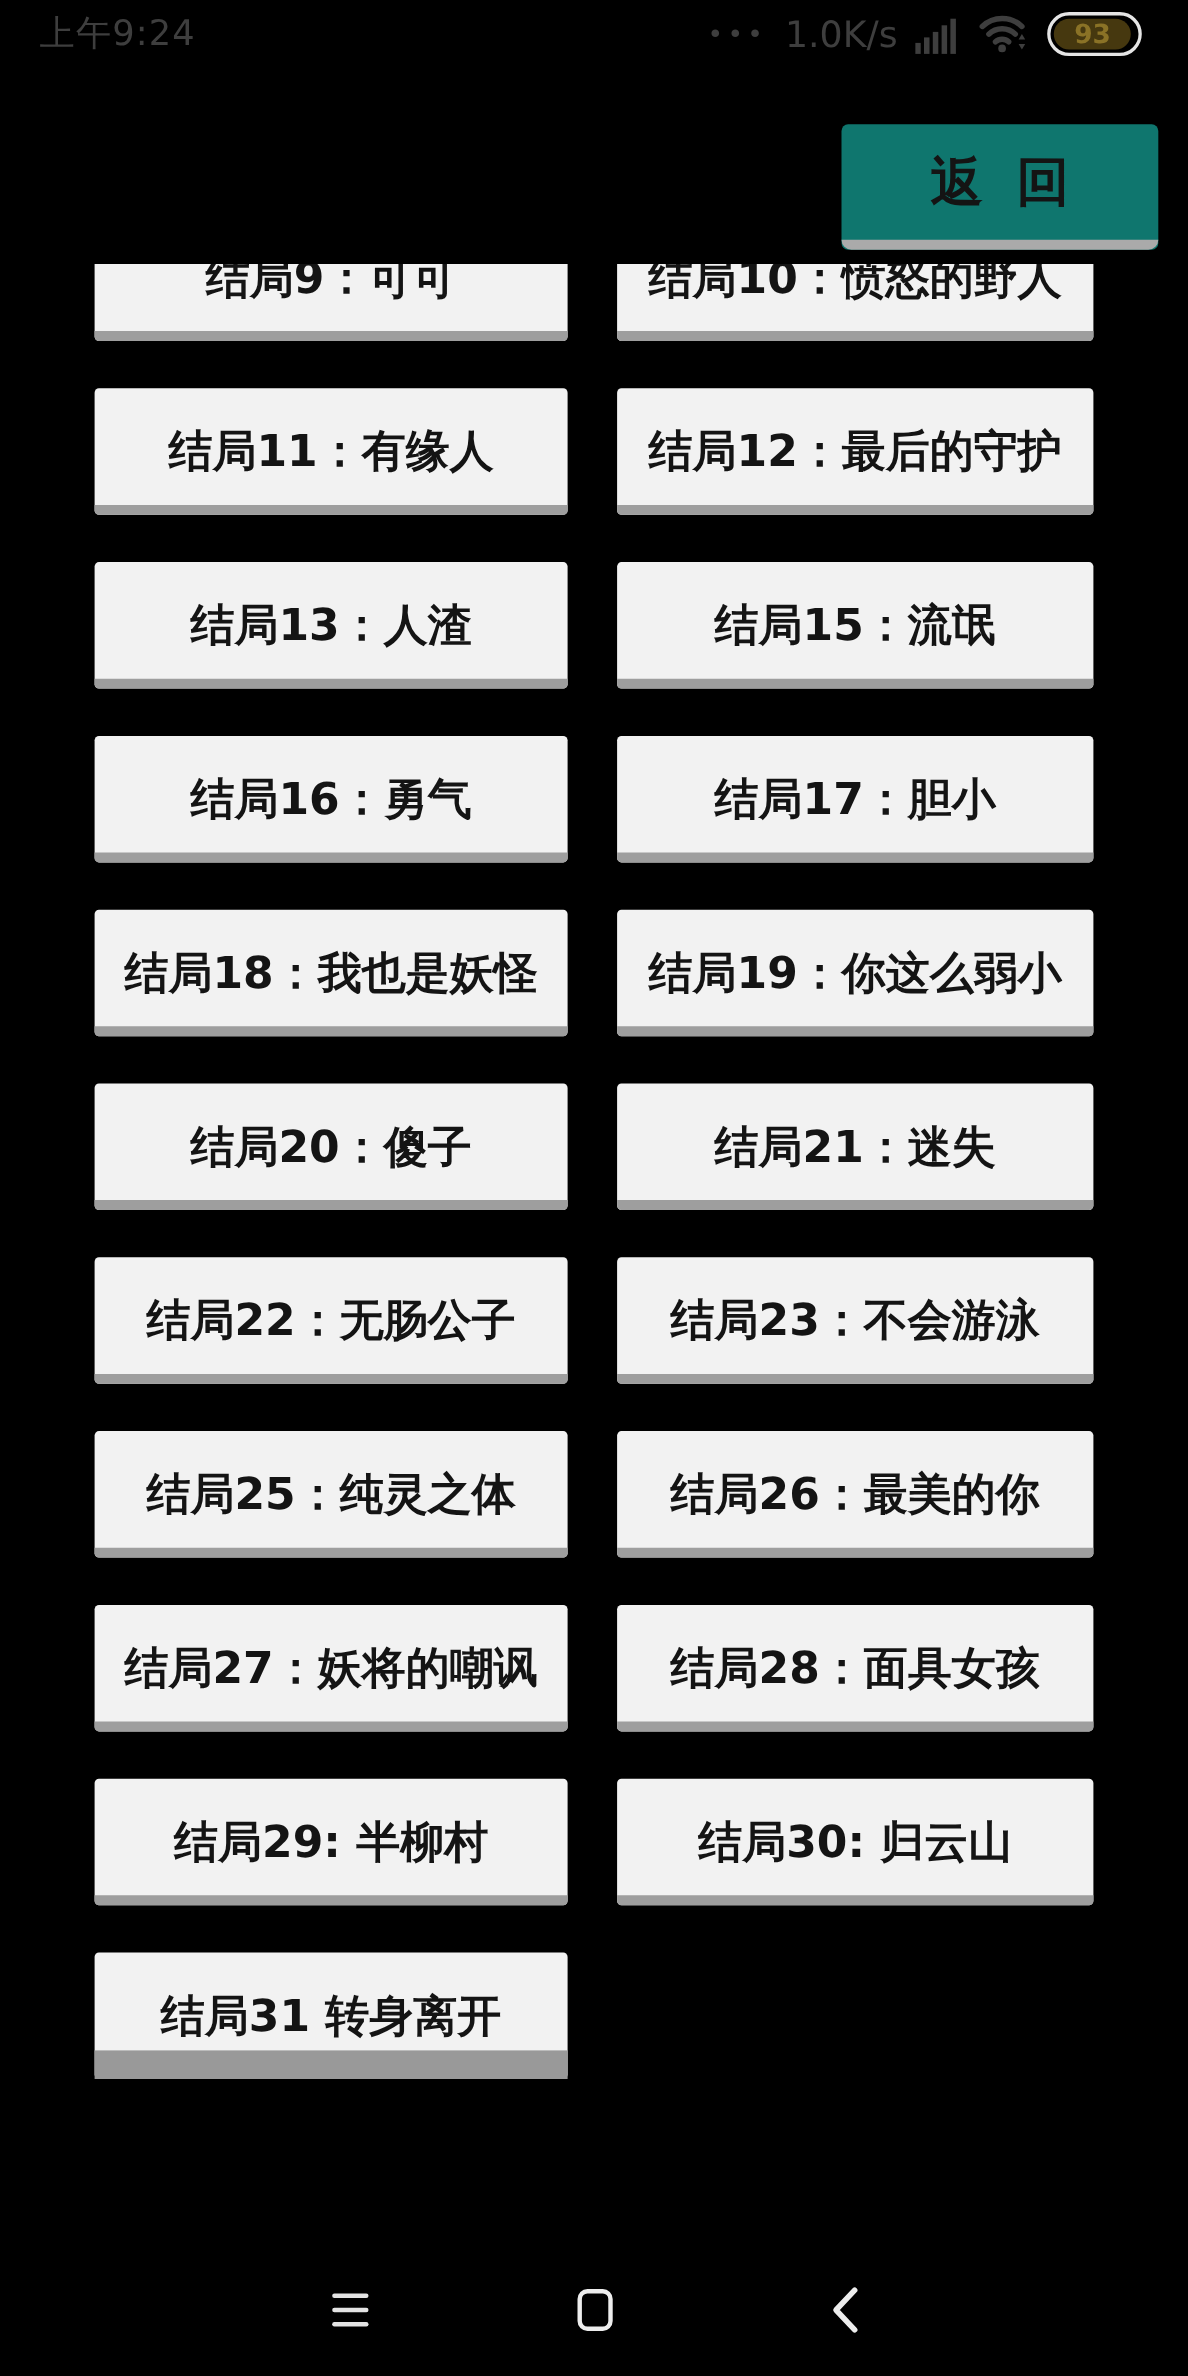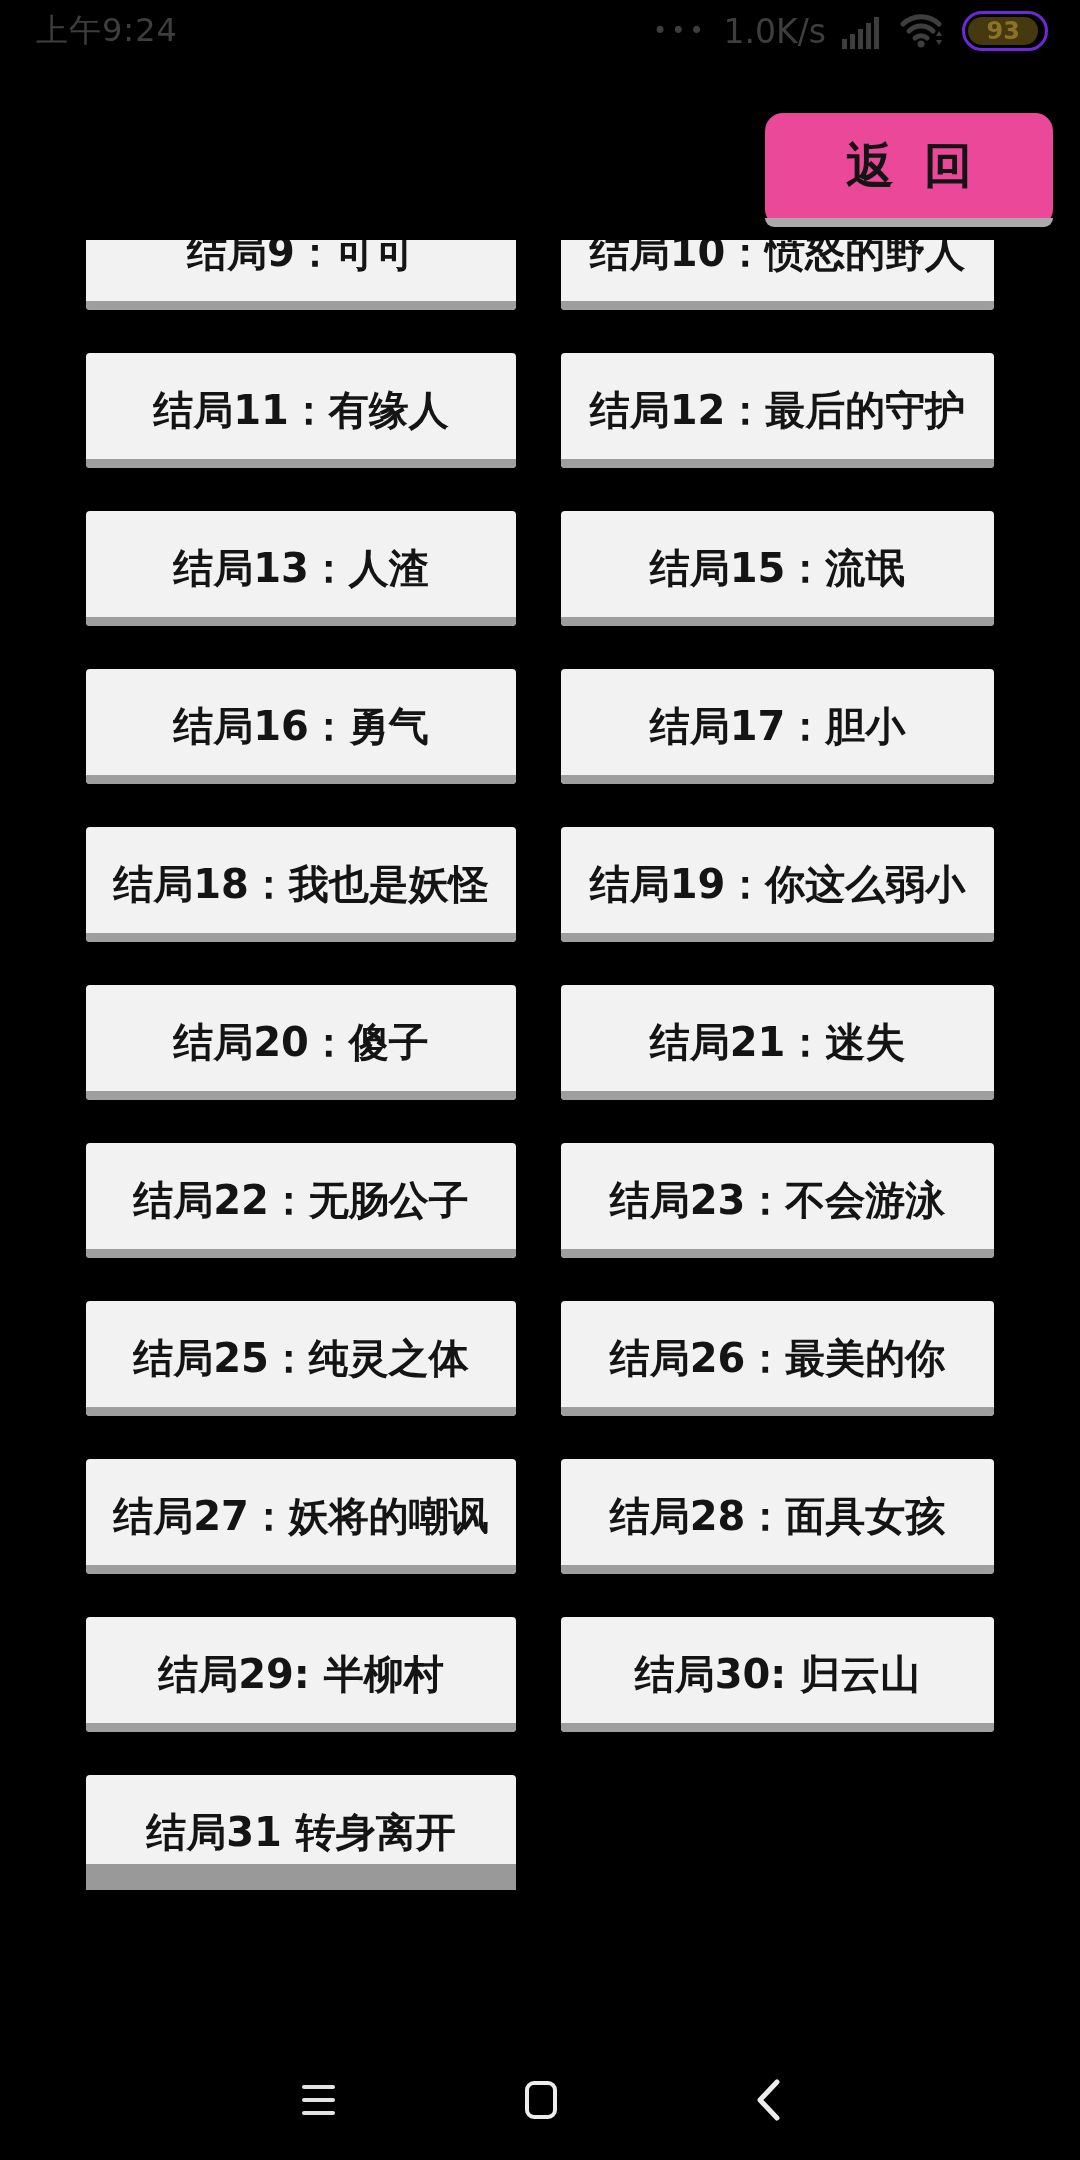--- a/index.html
+++ b/index.html
@@ -6,40 +6,40 @@
   html, body { background: #000; }
   body {
     width: 1080px; height: 2160px;
     position: relative; overflow: hidden;
     font-family: "DejaVu Sans", sans-serif;
   }
   
   .status-bar {
     position: absolute; top: 0; left: 0; width: 1080px; height: 56px;
     display: flex; align-items: center; justify-content: space-between;
-    padding: 6px 32px 0 36px; color: #3e3e3e;
+    padding: 6px 42px 0 36px; color: #3e3e3e;
   }
   .status-time { font-size: 32px; font-weight: 500; letter-spacing: 1px; }
   .status-right { display: flex; align-items: center; gap: 16px; }
   .status-dots { font-size: 24px; letter-spacing: 4px; line-height: 1; }
   .status-speed { font-size: 33px; font-weight: 500; }
   .battery {
     position: relative; width: 86px; height: 40px;
-    border: 3px solid #6d28d9; border-radius: 20px; overflow: hidden;
+    border: 3px solid #e5e5e5; border-radius: 20px; overflow: hidden;
   }
   .battery-fill {
     position: absolute; top: 3px; left: 3px; bottom: 3px; width: 88%;
     background: #46380f; border-radius: 15px;
     display: flex; align-items: center; justify-content: center;
   }
   .battery-fill span { font-size: 24px; font-weight: 700; color: #8a7226; }
   
   .back-btn {
     position: absolute; left: 765px; top: 113px; width: 288px; height: 114px;
-    background: #ec4899; border: none; border-radius: 18px;
+    background: #0f766e; border: none; border-radius: 6px;
     font-family: "DejaVu Sans", sans-serif;
     font-size: 48px; font-weight: 700; color: #141414;
     display: flex; align-items: center; justify-content: center;
     padding-bottom: 8px; cursor: pointer;
   }
   .back-btn::after {
     content: ""; position: absolute; left: 0; right: 0; bottom: 0; height: 9px;
     background: #aaaaaa; border-radius: 0 0 10px 10px;
   }
   .back-btn span { letter-spacing: 30px; margin-right: -30px; }

